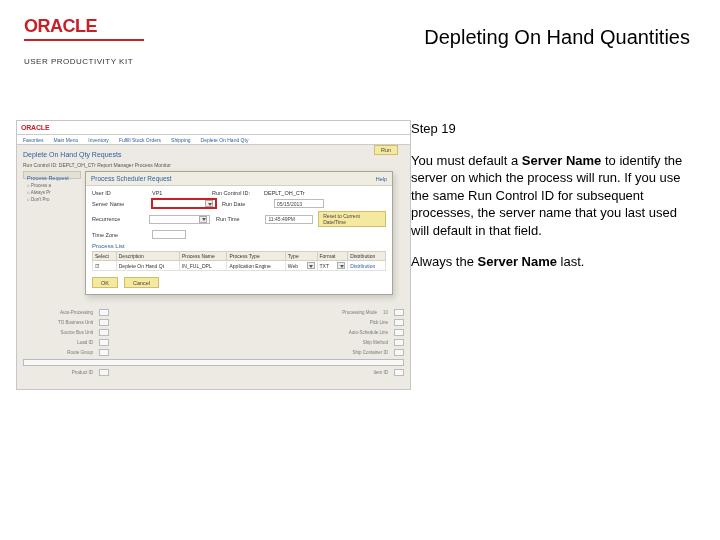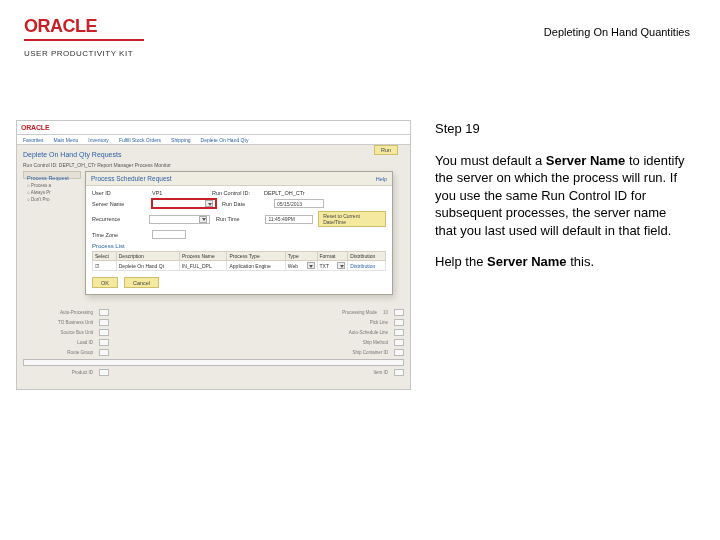--- a/index.html
+++ b/index.html
@@ -29,38 +29,37 @@
   .brand-rule {
     width: 120px;
     height: 2px;
     background: #c72026;
     margin-top: 2px;
   }
   .brand-sub {
     font-size: 8px;
     letter-spacing: 0.5px;
     color: #333;
-    margin-top: 8px;
+    margin-top: 16px;
   }
   .doc-title {
     position: absolute;
     top: 26px;
     right: 30px;
-    font-size: 11px;
+    font-size: 20px;
     color: #000;
   }
 
   
   .cols {
     position: absolute;
     top: 120px;
     left: 16px;
     right: 30px;
     display: flex;
-    gap: 24px;
   }
   .left { width: 395px; }
   .right { flex: 1; font-size: 13px; line-height: 1.35; color: #000; }
   .right p { margin-bottom: 14px; }
   .step-label { font-size: 13px; margin-bottom: 18px; }
 
   
   .shot {
     width: 395px;
     height: 270px;
@@ -411,16 +410,16 @@
 
     </div>
   </div>
 
   <div class="right">
     <p class="step-label">Step 19</p>
     <p>
       <span>You must default a </span><b>Server Name</b><span> to identify the server on which the process will run. If you use the same Run Control ID for subsequent processes, the server name that you last used will default in that field.</span>
     </p>
     <p>
-      <span>Help the </span><b>Server Name</b><span> this.</span>
+      <span>Always the </span><b>Server Name</b><span> last.</span>
     </p>
   </div>
 </div>
 
 </body></html>

